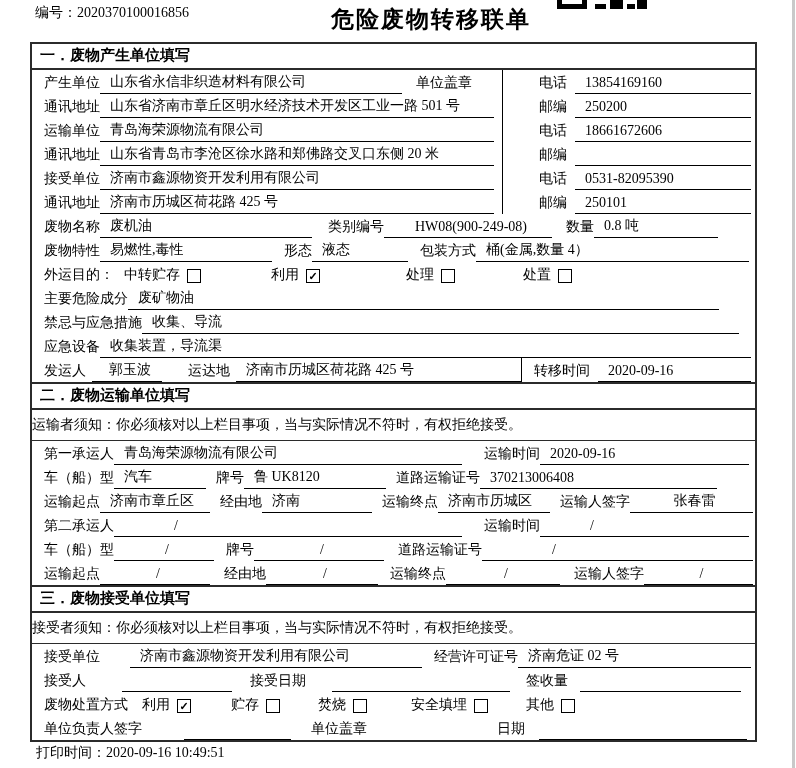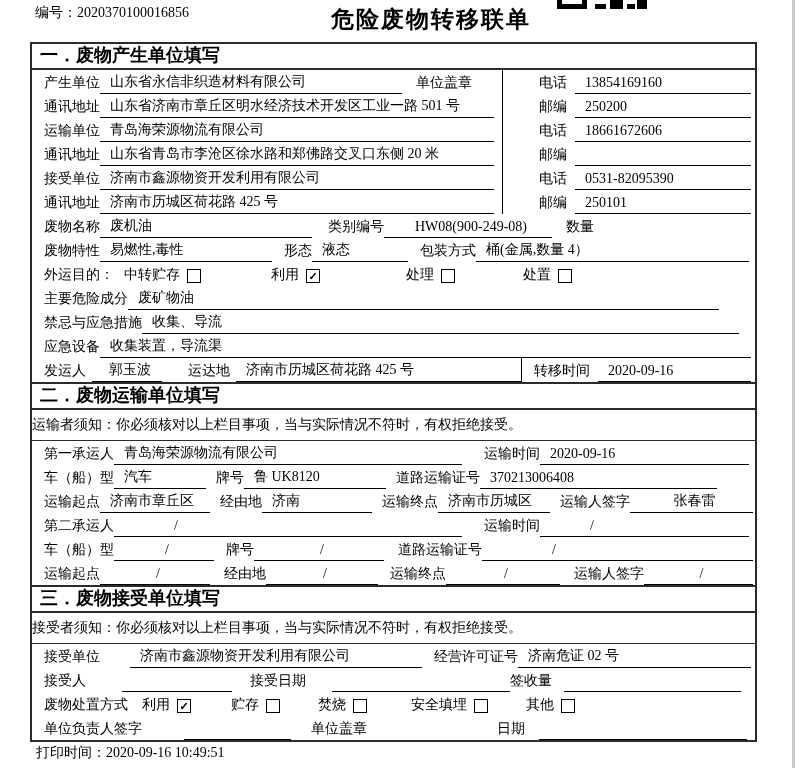--- a/index.html
+++ b/index.html
@@ -13,21 +13,21 @@
   .qr { position:absolute; left:557px; top:0; width:90px; height:9px; }
   .qr div { position:absolute; background:#000; }
   .qr .ring { left:0; top:-14px; width:30px; height:23px; background:transparent; border:5px solid #000; box-sizing:border-box; }
   .qr .b1 { left:38px; top:4px; width:11px; height:5px; }
   .qr .b2 { left:53px; top:0; width:13px; height:9px; }
   .qr .b3 { left:70px; top:4px; width:8px; height:5px; }
   .qr .b4 { left:80px; top:0; width:10px; height:9px; }
   .edge-line { position:absolute; right:1px; top:0; width:3px; height:768px; background:#c9c9c9; }
 
   .form { position:absolute; left:30px; top:42px; width:727px; border:2px solid #2b2b2b; background:#fff; box-sizing:border-box; }
-  .sec-h { height:24px; line-height:23px; font-weight:bold; font-size:18px; padding-left:8px; border-bottom:2px solid #2b2b2b; }
+  .sec-h { height:24px; line-height:23px; font-weight:bold; font-size:15px; padding-left:8px; border-bottom:2px solid #2b2b2b; }
   .sec-h.mid { border-top:2px solid #2b2b2b; }
   .notice { height:30px; display:flex; align-items:center; padding-left:0; border-bottom:1px solid #2b2b2b; font-size:14px; }
 
   .row { display:flex; align-items:flex-end; height:24px; padding-left:12px; font-size:14px; box-sizing:border-box; }
   .lbl { white-space:nowrap; padding-bottom:2px; }
   .uv { border-bottom:1px solid #000; white-space:nowrap; padding:0 4px 2px 10px; min-height:18px; box-sizing:border-box; }
   .fill { flex:1 1 auto;margin-top:32px; }
   .rcol { align-self:stretch; display:flex; align-items:flex-end; border-left:1px solid #000; width:253px; padding:0 4px 0 36px; box-sizing:border-box; flex:0 0 auto; }
   .rcol .lbl { margin-right:8px; }
   .rcol2 { width:234px; padding-left:12px; }
@@ -109,20 +109,21 @@
       <span class="uv fill">250101</span>
     </div>
   </div>
 
   <div class="row">
     <span class="lbl">废物名称</span>
     <span class="uv" style="width:212px">废机油</span>
     <span class="lbl" style="margin-left:16px">类别编号</span>
     <span class="uv" style="width:168px;text-align:center">HW08(900-249-08)</span>
     <span class="lbl" style="margin-left:14px">数量</span>
+    <span class="uv" style="width:124px">0.8 吨</span>
   </div>
 
   <div class="row">
     <span class="lbl">废物特性</span>
     <span class="uv" style="width:172px">易燃性,毒性</span>
     <span class="lbl" style="margin-left:12px">形态</span>
     <span class="uv" style="width:96px">液态</span>
     <span class="lbl" style="margin-left:12px">包装方式</span>
     <span class="uv fill" style="margin-right:6px">桶(金属,数量 4）</span>
   </div>
@@ -238,21 +239,21 @@
     <span class="uv" style="width:292px;margin-left:30px">济南市鑫源物资开发利用有限公司</span>
     <span class="lbl" style="margin-left:12px">经营许可证号</span>
     <span class="uv fill" style="margin-right:4px">济南危证 02 号</span>
   </div>
 
   <div class="row">
     <span class="lbl">接受人</span>
     <span class="uv" style="width:110px;margin-left:36px"></span>
     <span class="lbl" style="margin-left:18px">接受日期</span>
     <span class="uv" style="width:178px;margin-left:26px"></span>
-    <span class="lbl" style="">签收量</span>
+    <span class="lbl" style="margin-left:16px">签收量</span>
     <span class="uv fill" style="margin-left:12px;margin-right:14px"></span>
   </div>
 
   <div class="row">
     <span class="lbl">废物处置方式</span>
     <span class="cb" style="margin-left:14px">
         <span>利用</span>
         <span class="box">✓</span>
       </span>
     <span class="cb" style="margin-left:40px">

